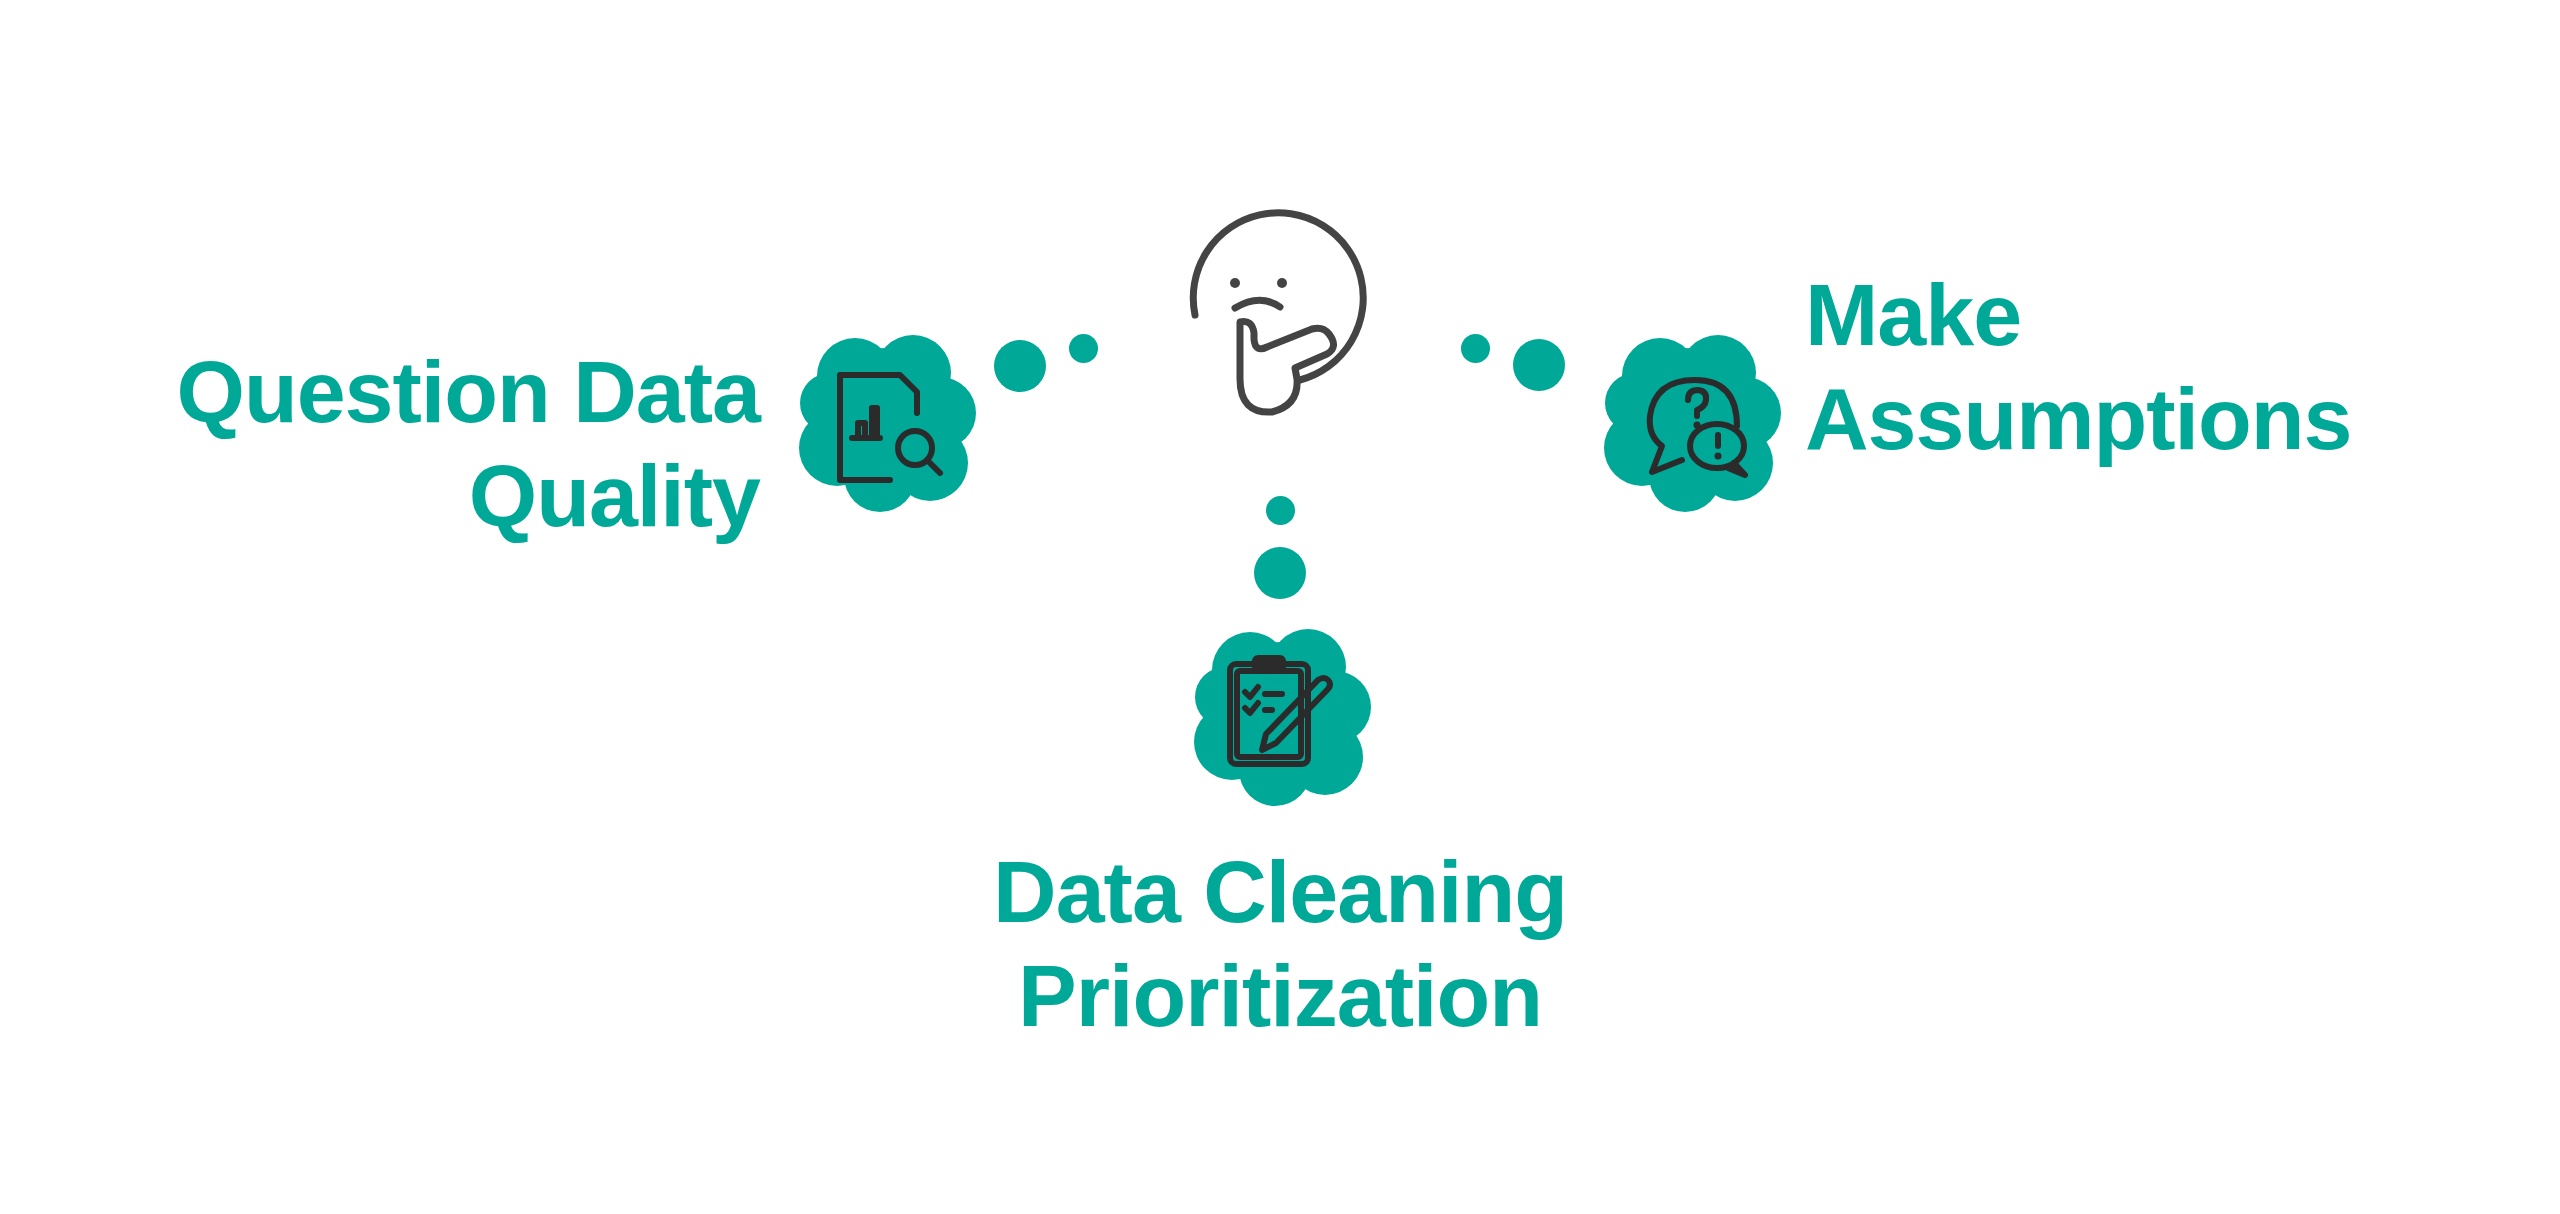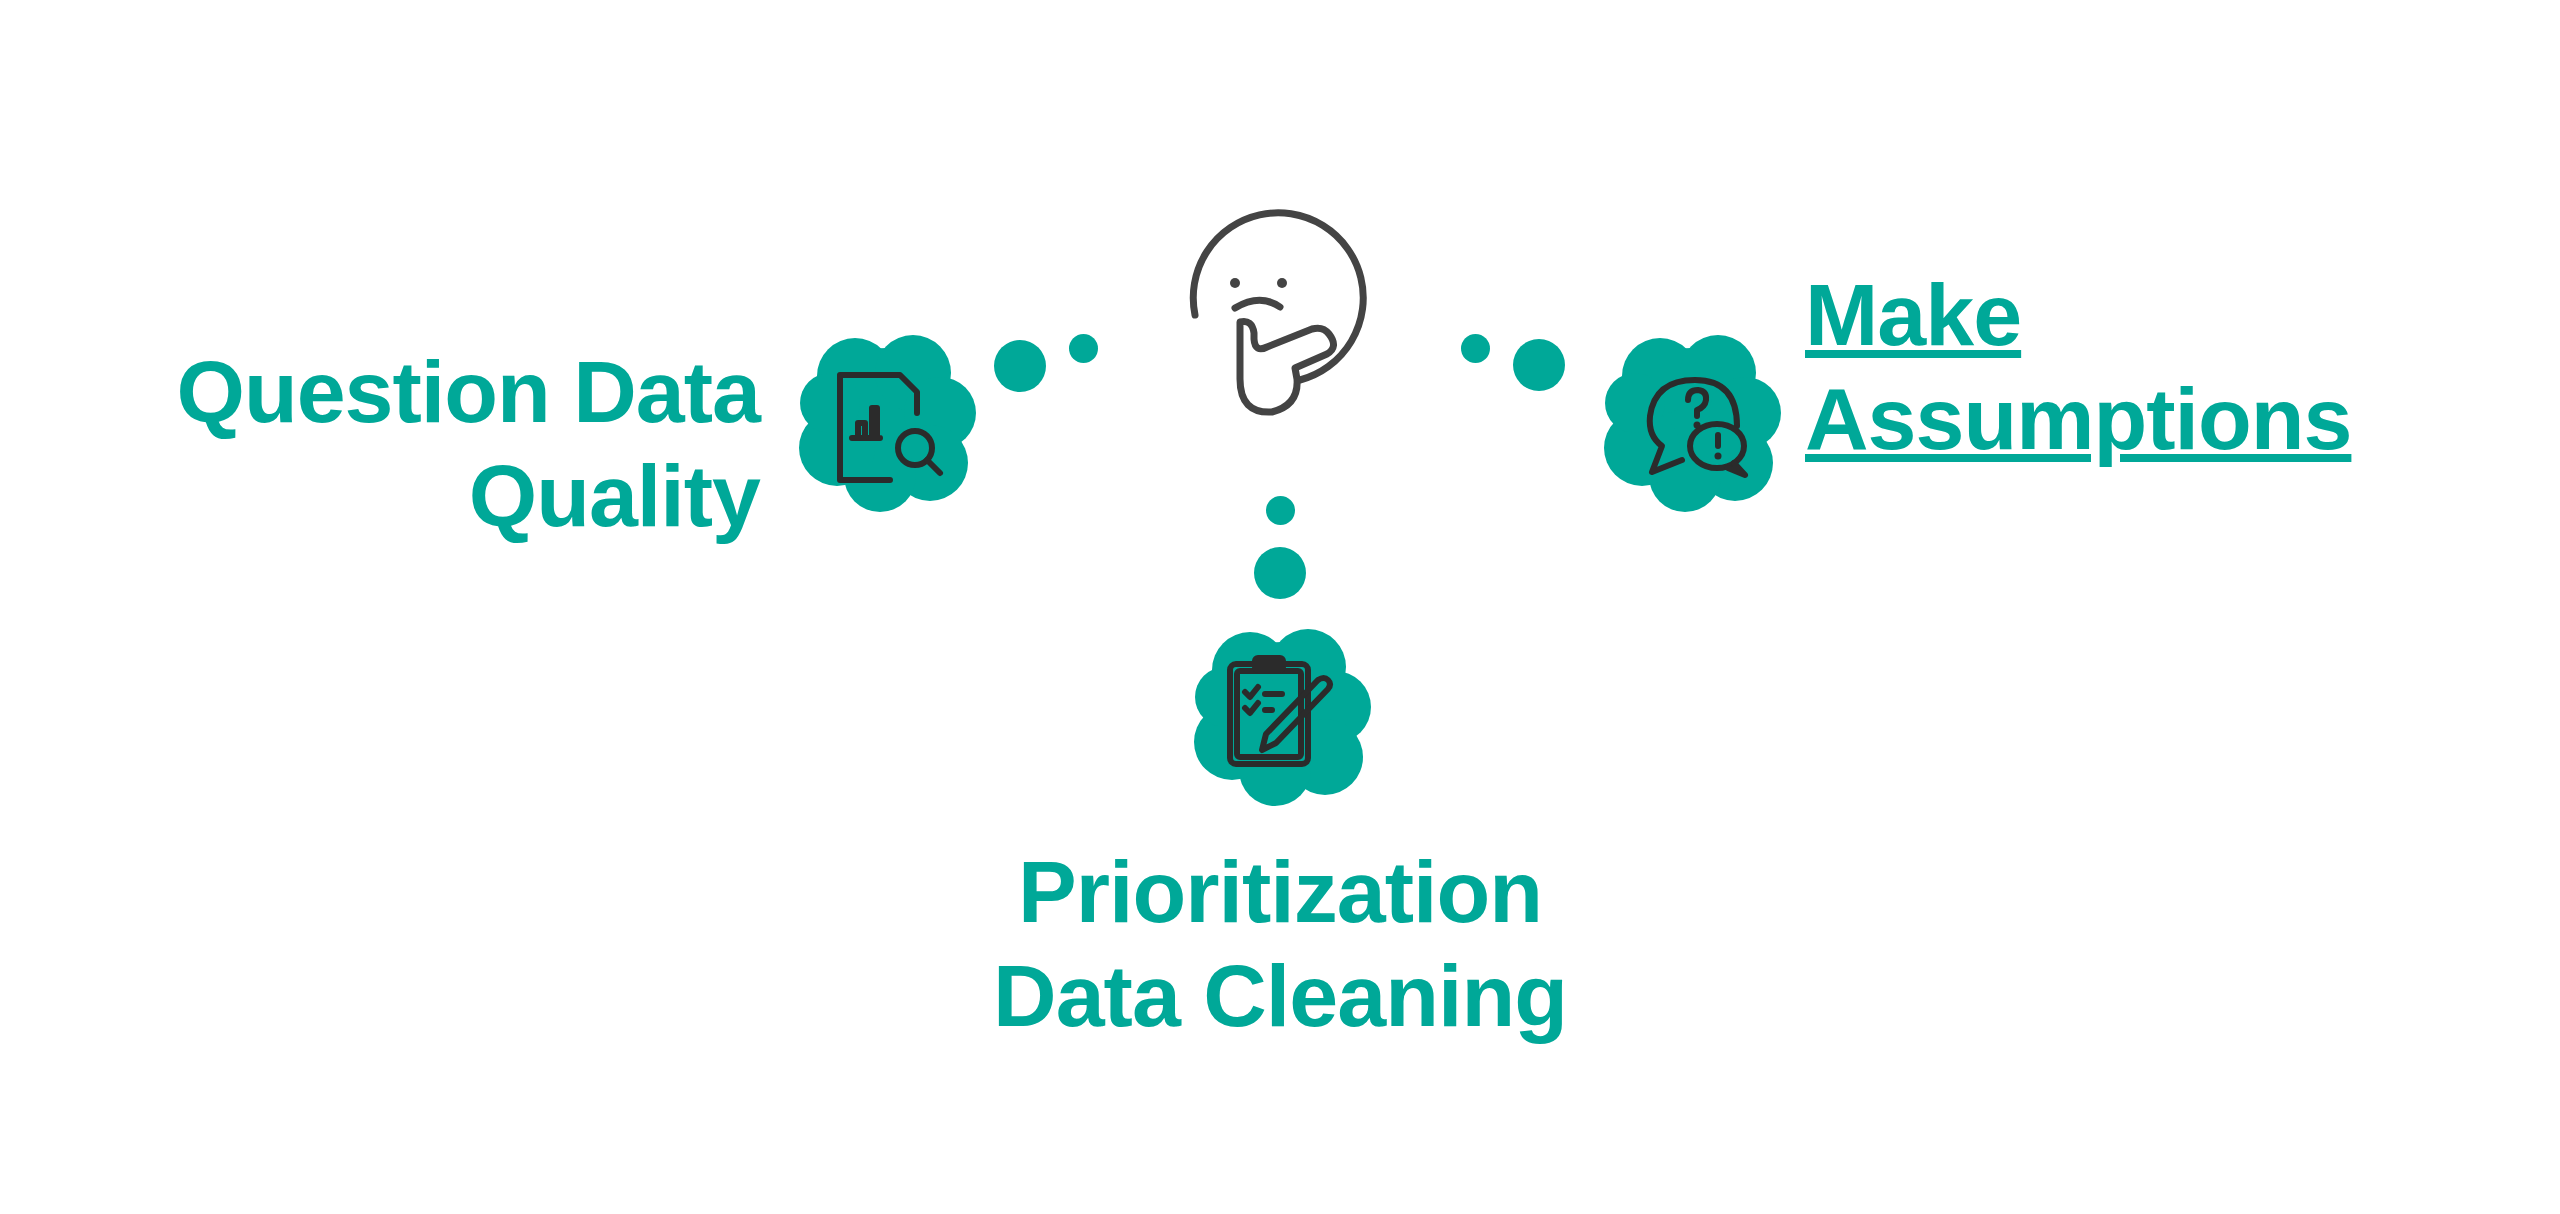--- a/index.html
+++ b/index.html
@@ -1,21 +1,21 @@
 <!DOCTYPE html>
 <html><head>
 <meta charset="utf-8">
 <style>
   html, body { margin:0; padding:0; }
   body { width:2560px; height:1214px; background:#ffffff; position:relative; overflow:hidden;
          font-family:"Liberation Sans", "DejaVu Sans", sans-serif; }
   .label { position:absolute; color:#00A898; font-weight:700; font-size:88px; line-height:104px; letter-spacing:-1px; }
   .label div { white-space:nowrap; }
   #lbl-left { right:1800px; top:318px; text-align:right;margin-top:22px; }
-  #lbl-right { left:1805px; top:263px; text-align:left;text-decoration:underline; }
+  #lbl-right { left:1805px; top:263px; text-align:left; }
   #lbl-bottom { left:980px; width:600px; top:840px; text-align:center; }
   .dot { position:absolute; border-radius:50%; background:#00A898; }
   .cloud { position:absolute; }
   .abs { position:absolute; }
 </style>
 </head>
 <body>
 
 <svg class="abs" style="left:1180px;top:205px" width="220" height="220" viewBox="0 0 220 220">
   <g fill="none" stroke="#444" stroke-width="7" stroke-linecap="round" stroke-linejoin="round">
@@ -100,15 +100,15 @@
   <div>Question Data</div>
   <div>Quality</div>
 </div>
 
 <div id="lbl-right" class="label">
   <div>Make</div>
   <div>Assumptions</div>
 </div>
 
 <div id="lbl-bottom" class="label">
+  <div>Data Cleaning</div>
   <div>Prioritization</div>
-  <div>Data Cleaning</div>
 </div>
 
 </body></html>

